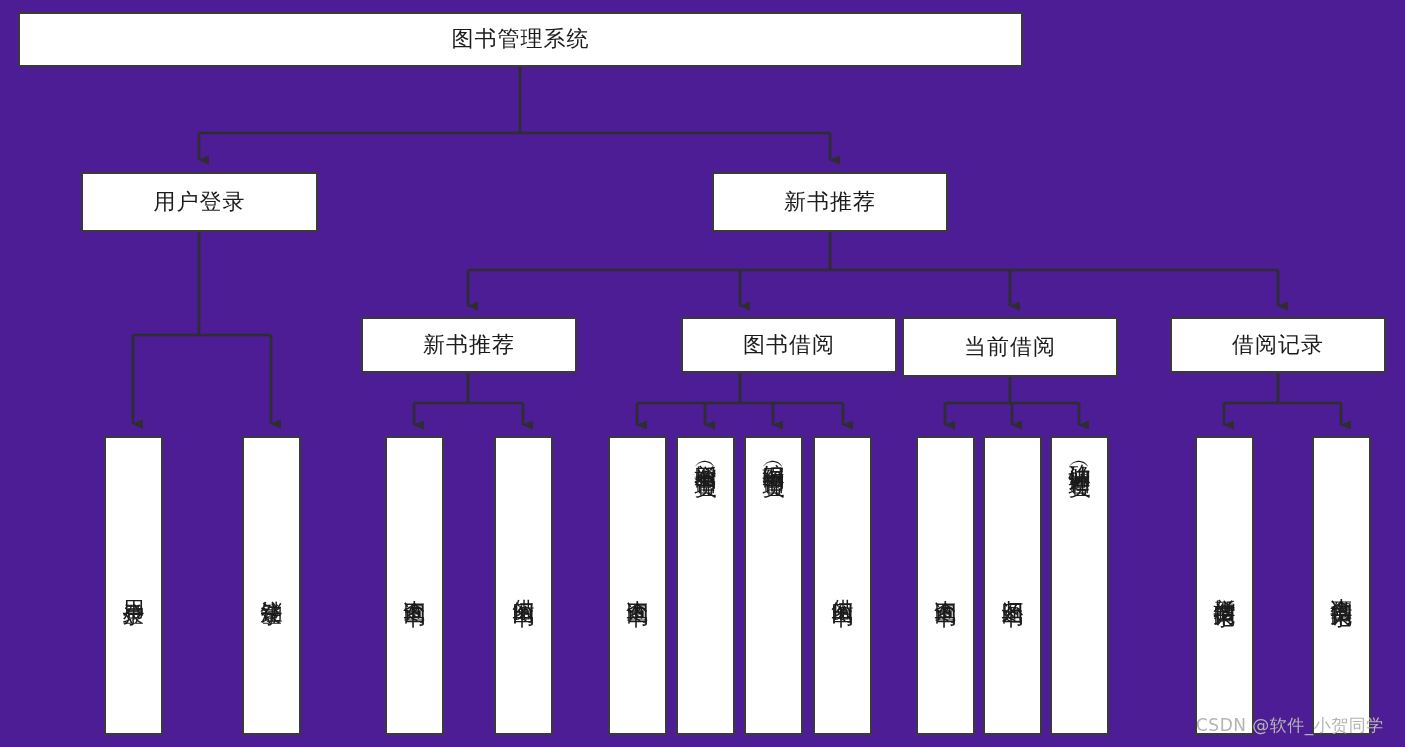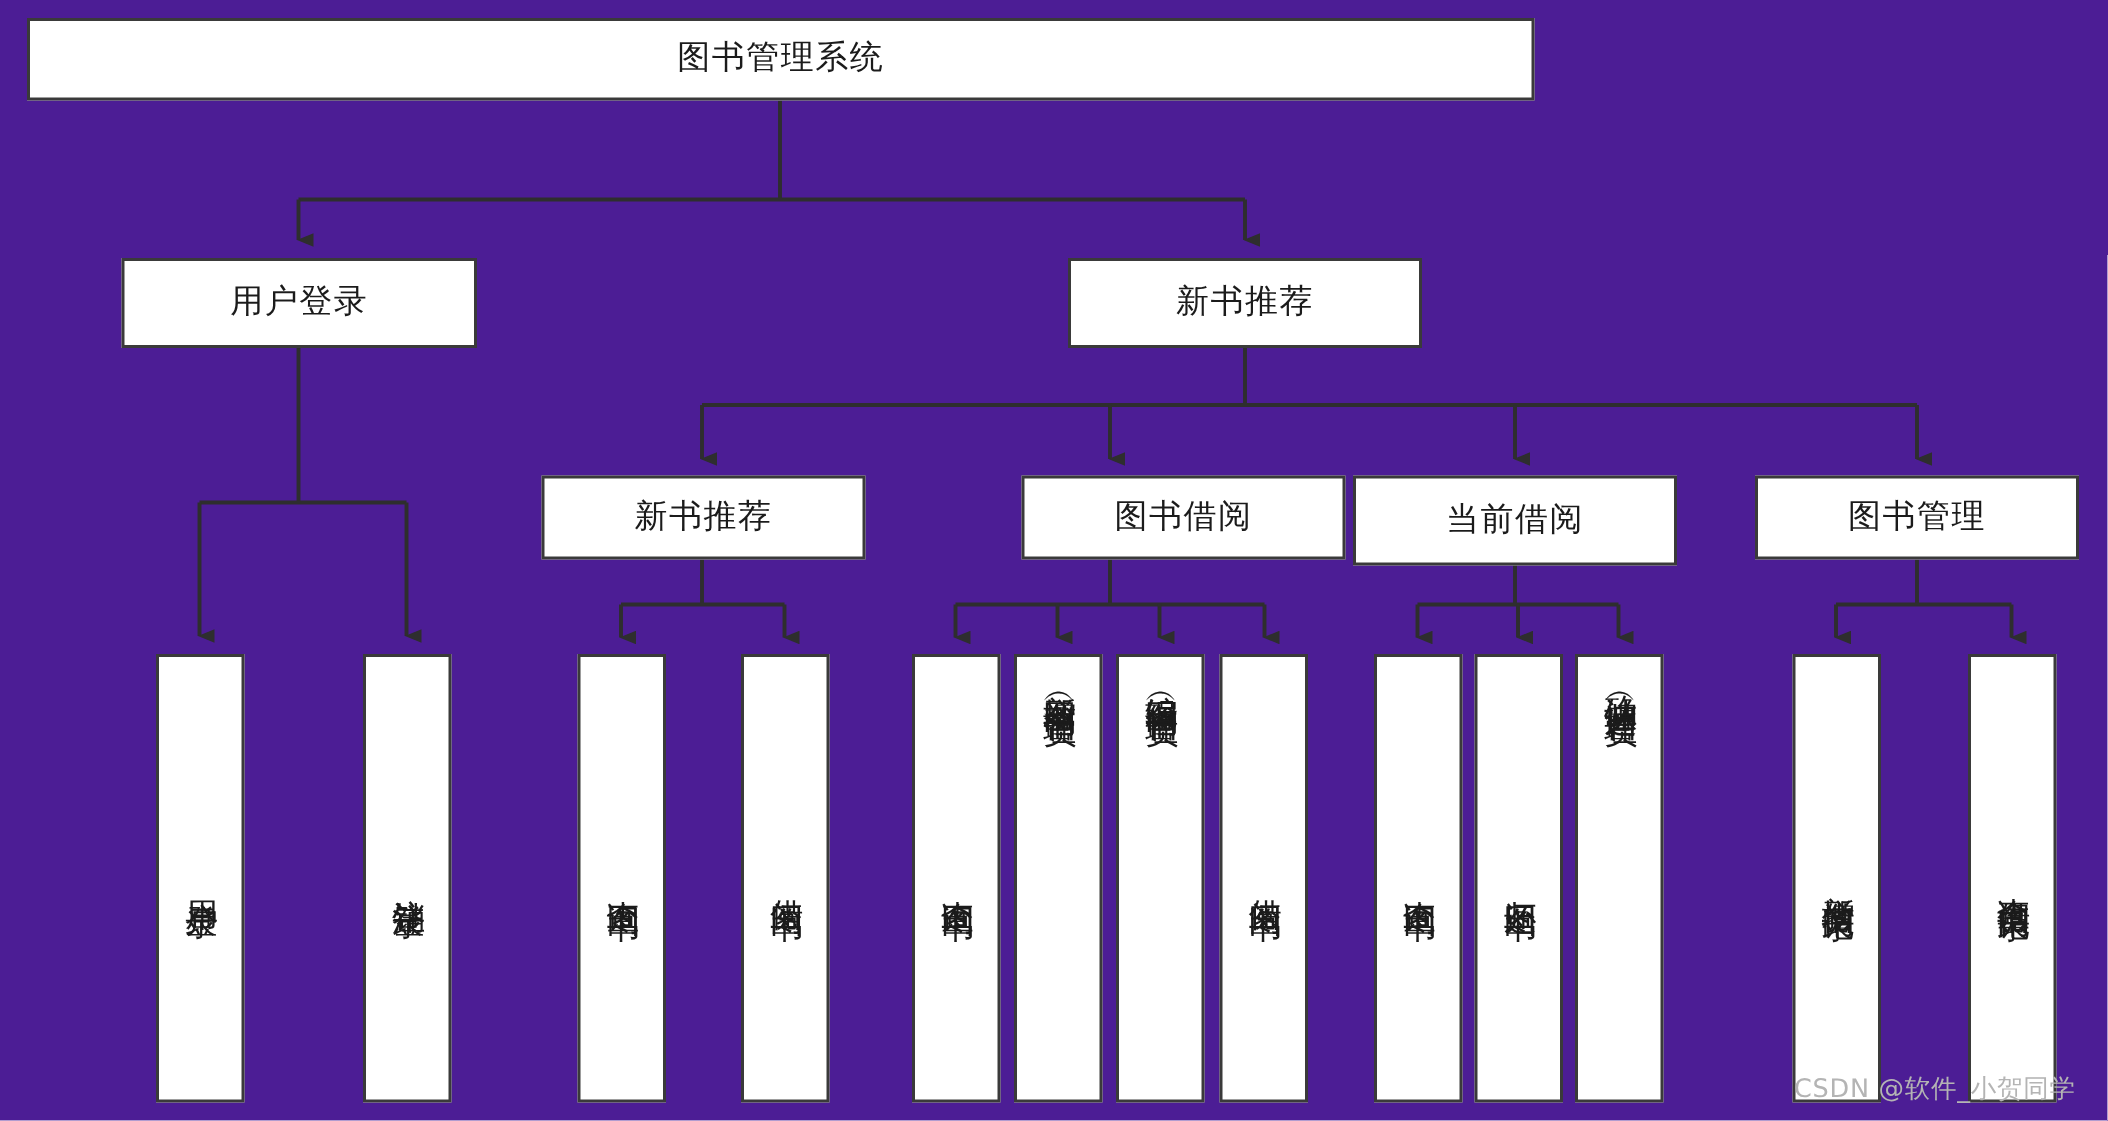--- a/index.html
+++ b/index.html
@@ -143,21 +143,21 @@
   <div class="node horiz" style="left:361px; top:317px; width:216px; height:56px;">
     <span>新书推荐</span>
   </div>
   <div class="node horiz" style="left:633px; top:317px; width:216px; height:56px;margin-left:48px;">
     <span>图书借阅</span>
   </div>
   <div class="node horiz" style="left:902px; top:317px; width:216px; height:60px;">
     <span>当前借阅</span>
   </div>
   <div class="node horiz" style="left:1170px; top:317px; width:216px; height:56px;">
-    <span>图书管理</span>
+    <span>借阅记录</span>
   </div>
 
   <div class="node vert center" style="left:104px; top:436px; width:59px; height:299px;">
     <span class="vtext">用户登录</span>
   </div>
   <div class="node vert center" style="left:242px; top:436px; width:59px; height:299px;">
     <span class="vtext">注销登录</span>
   </div>
 
   <div class="node vert center" style="left:385px; top:436px; width:59px; height:299px;">

